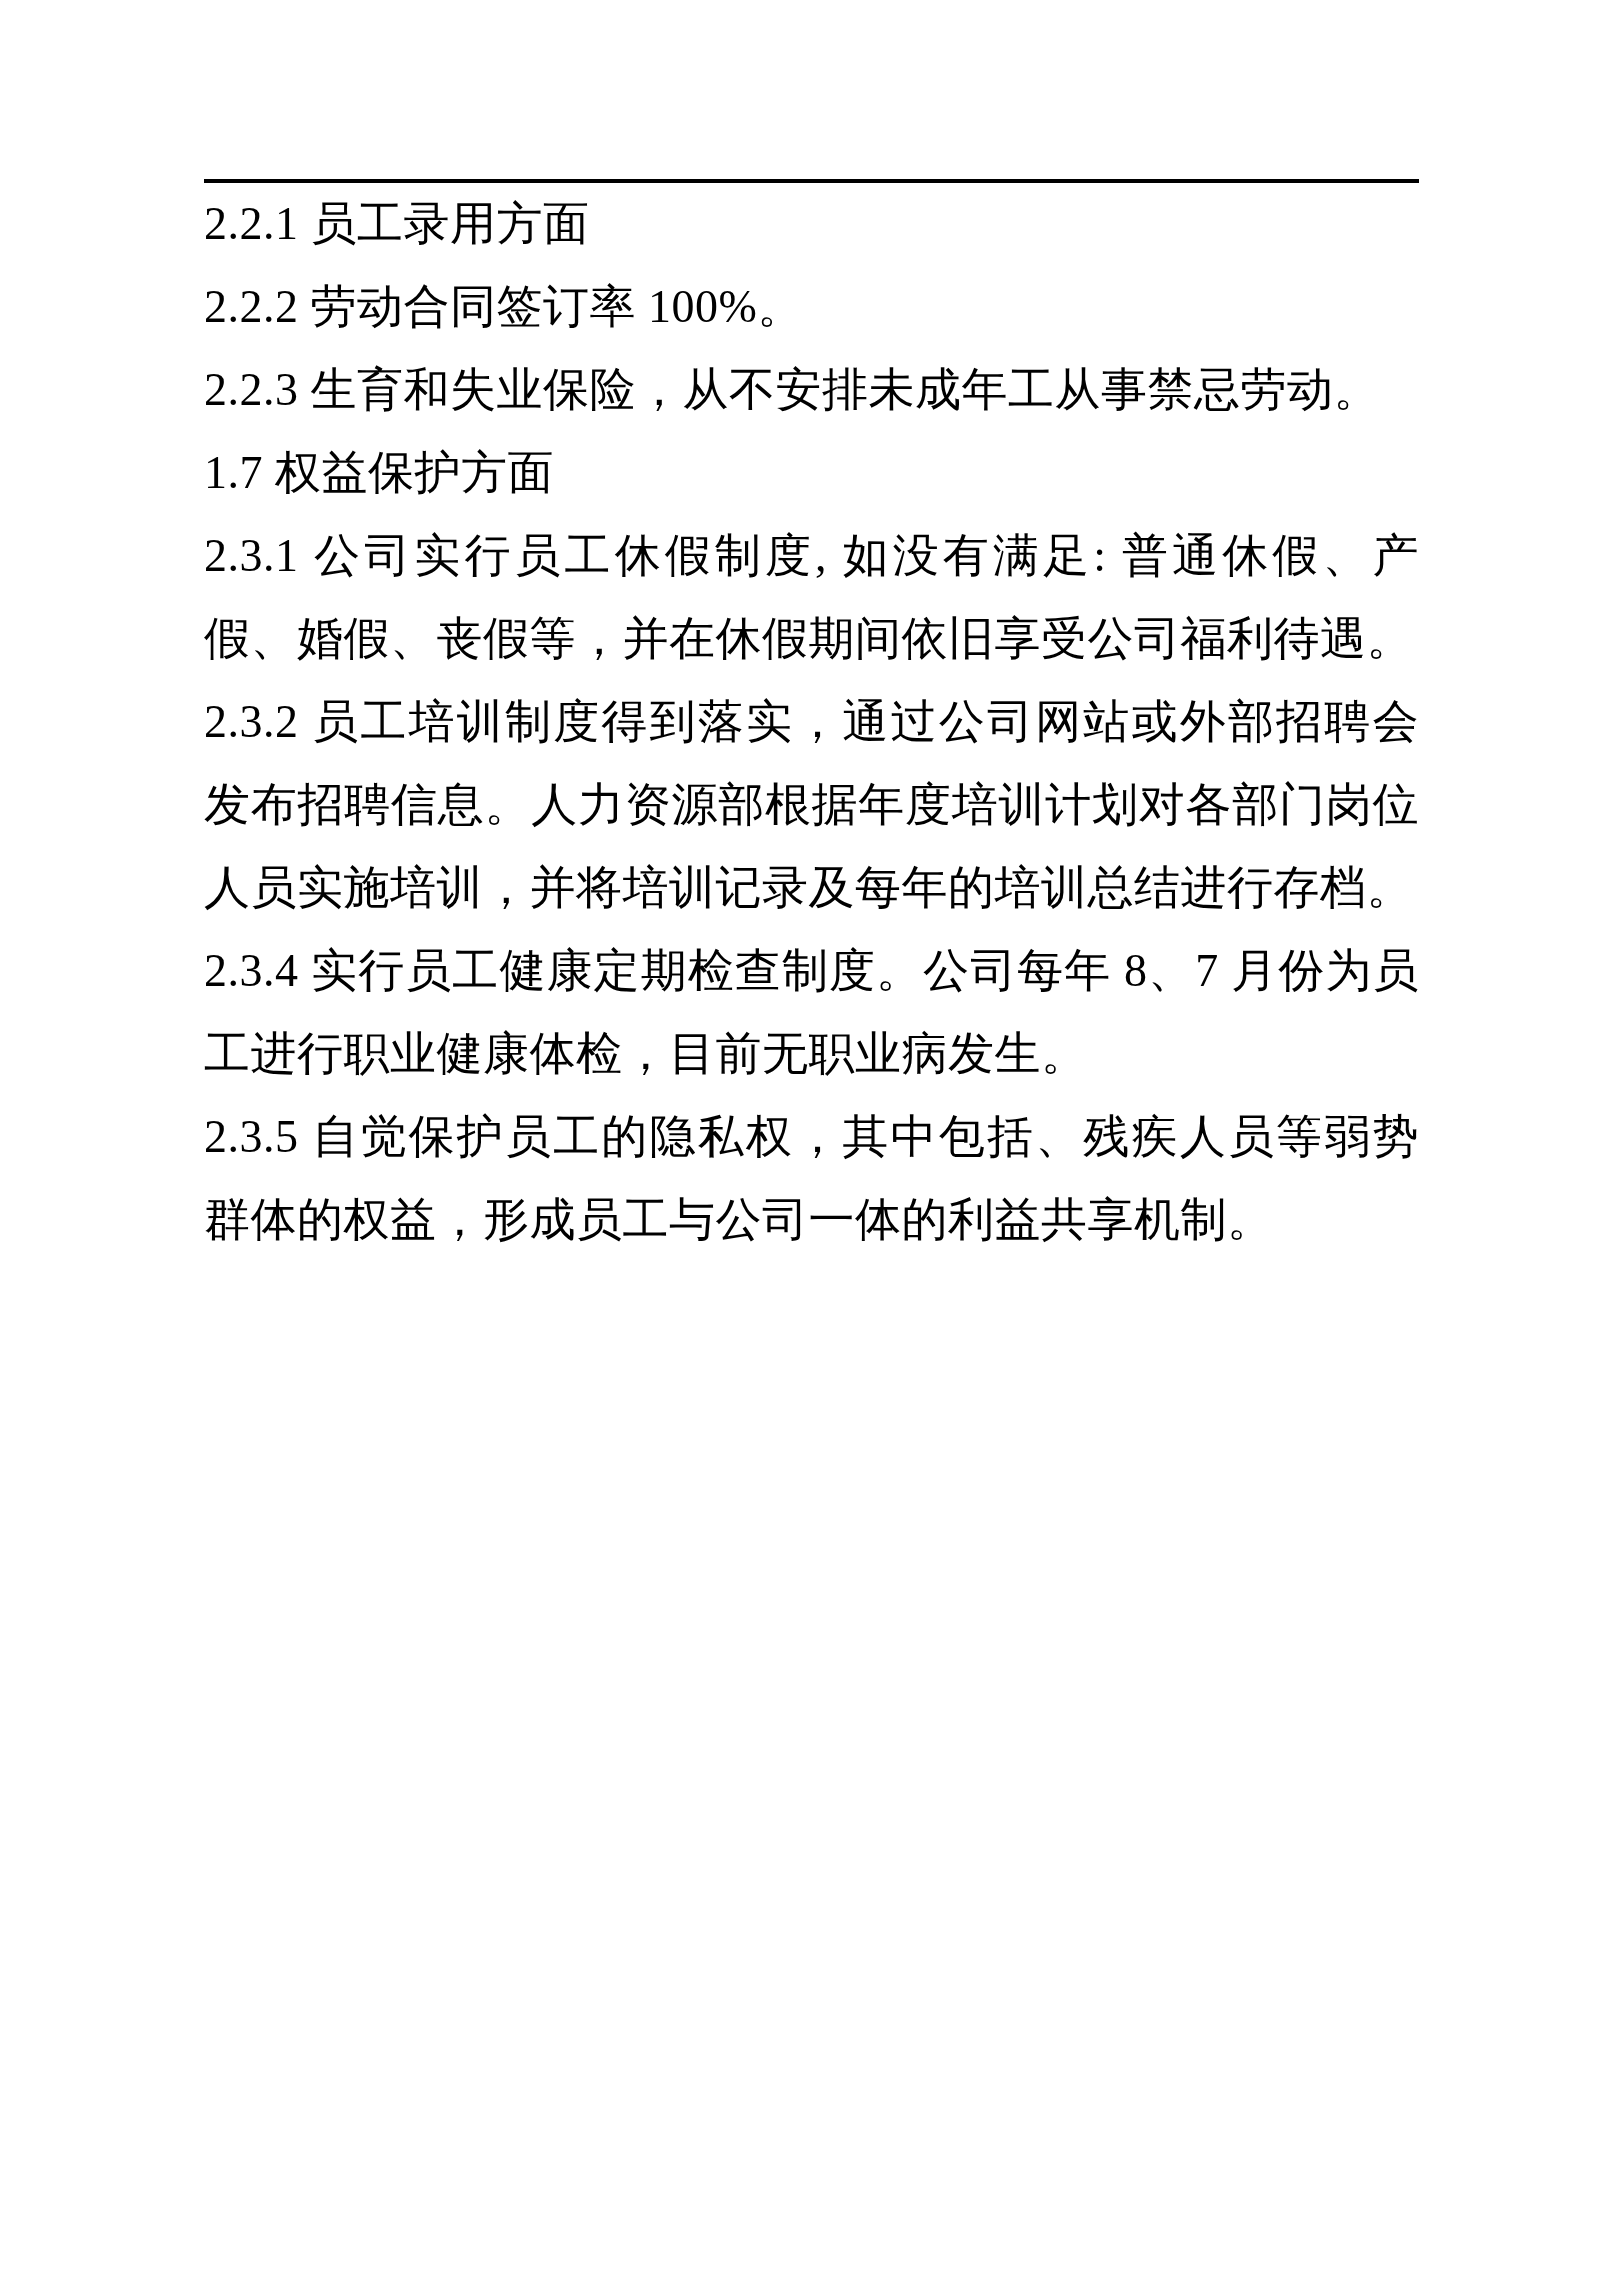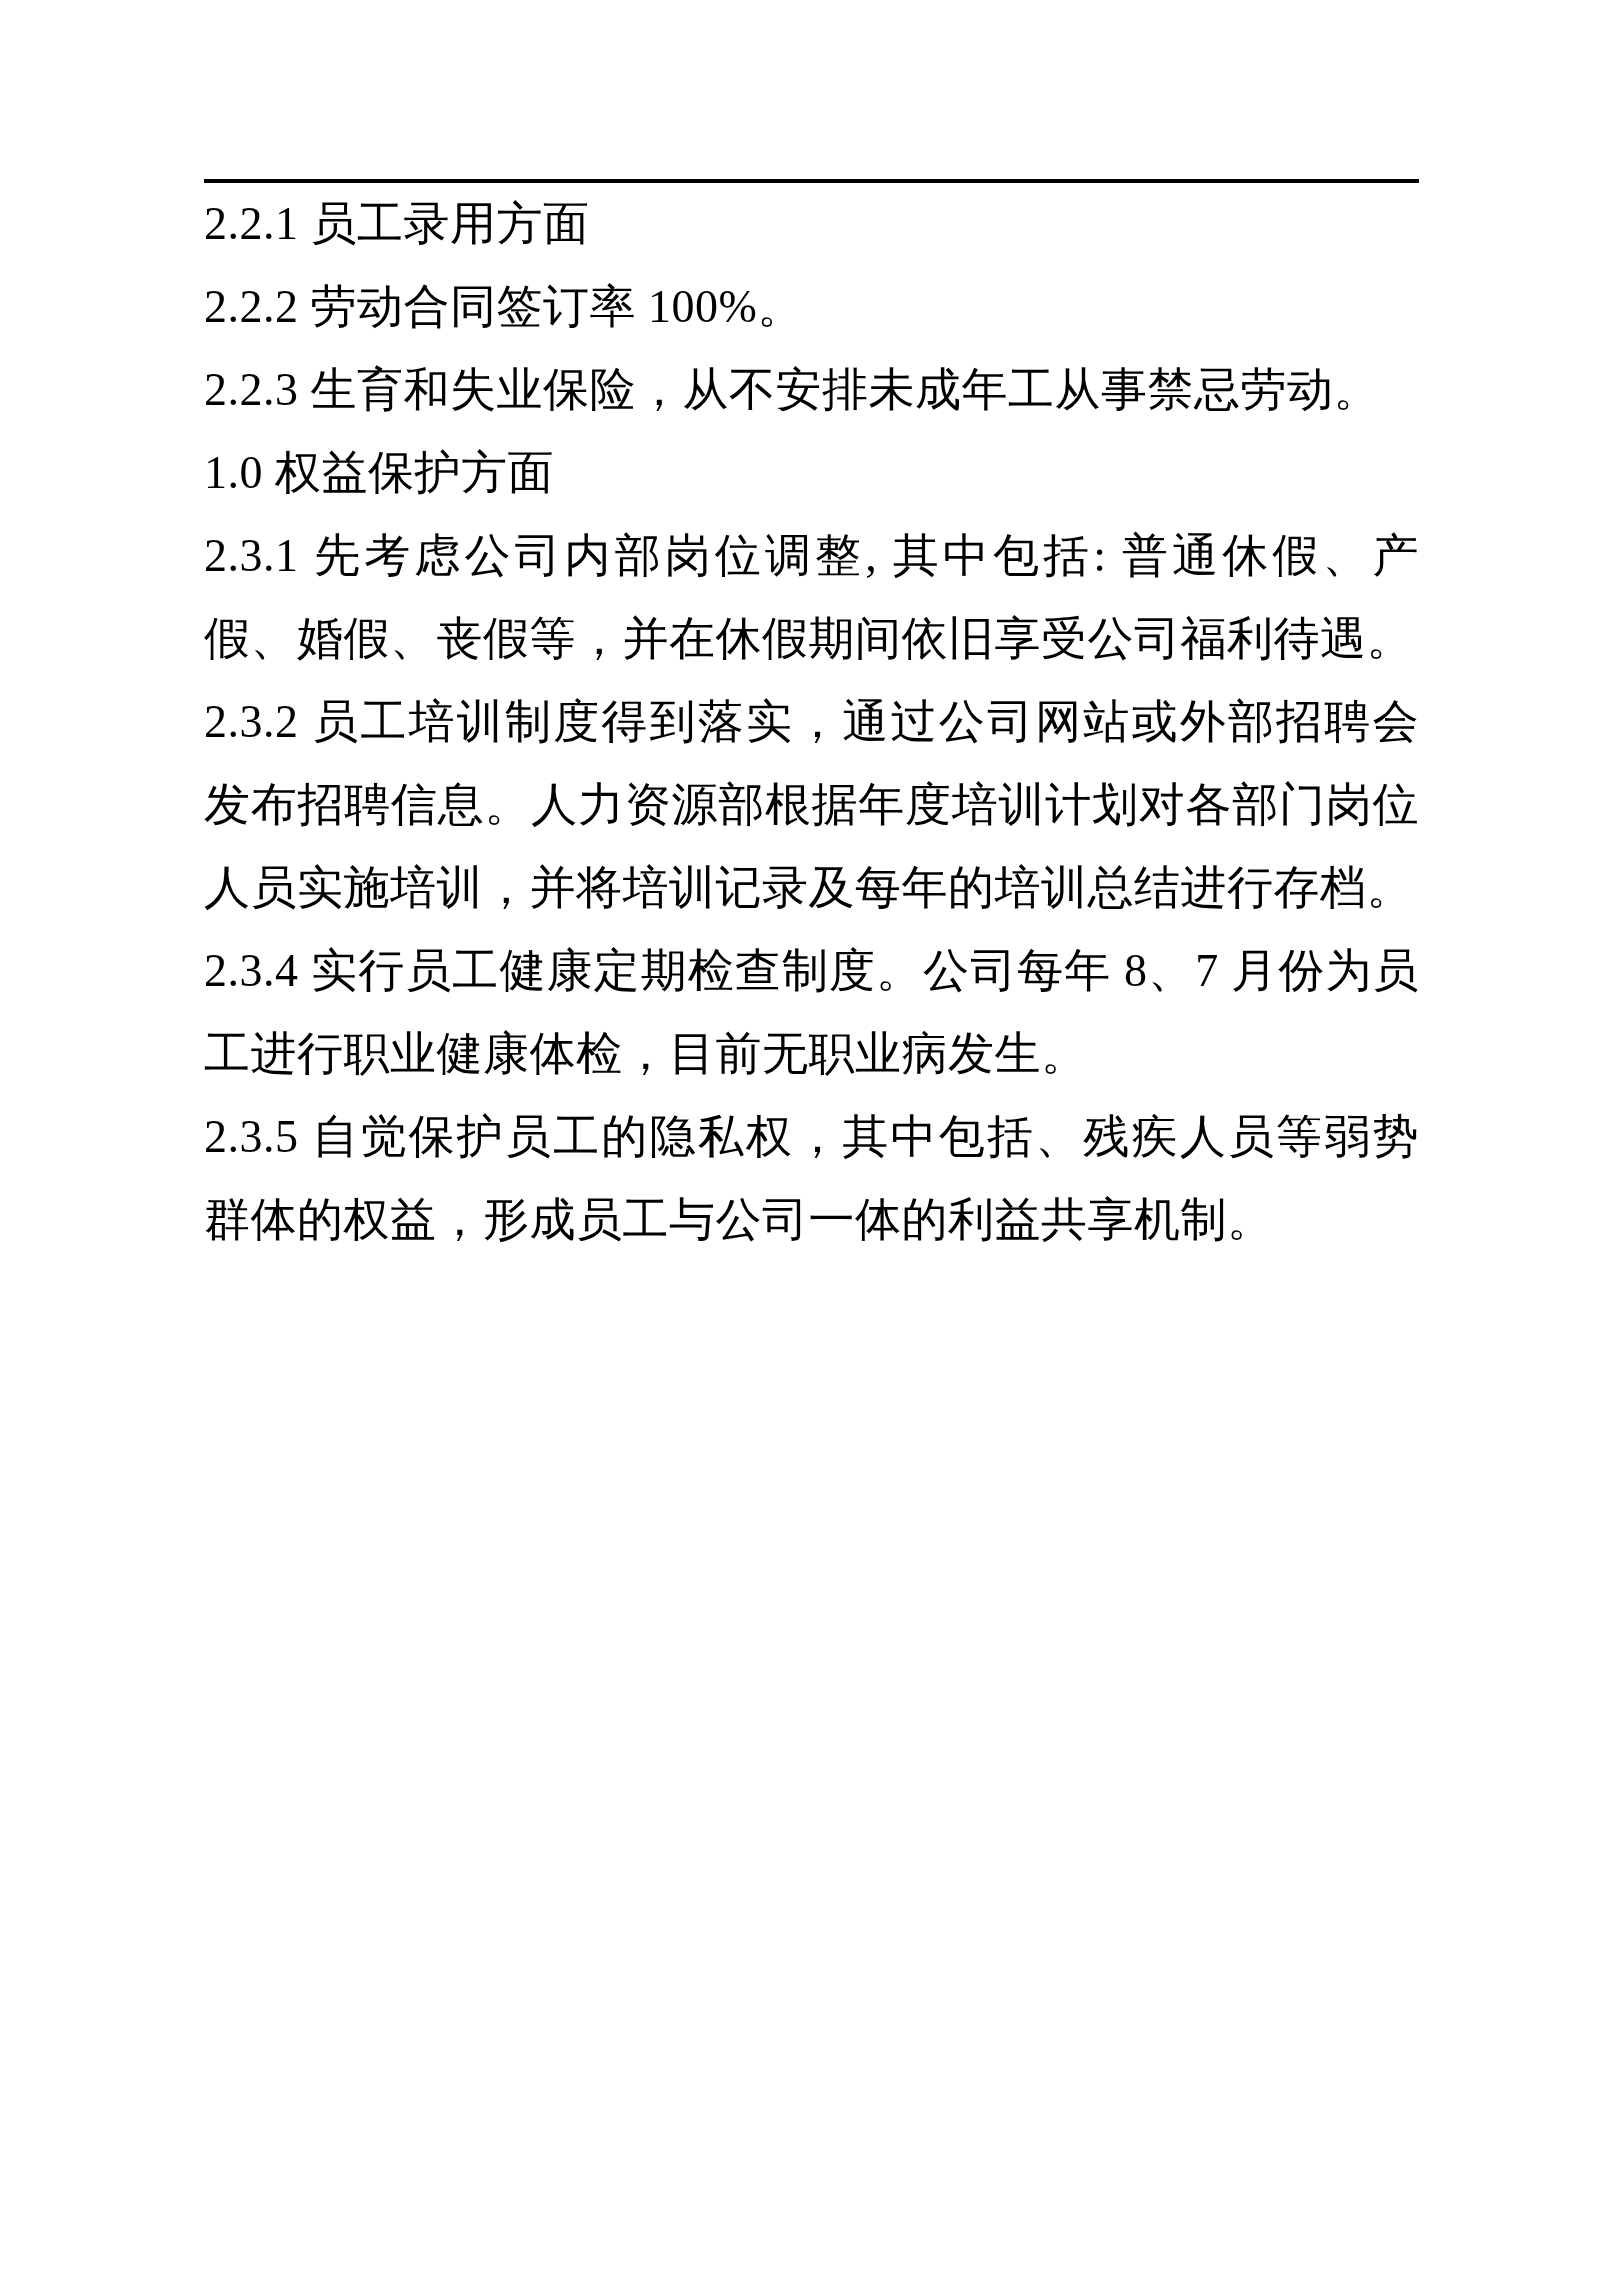--- a/index.html
+++ b/index.html
@@ -57,22 +57,22 @@
 <body>
 
 <div class="page">
 
   <div class="header-rule"></div>
 
   <div class="content">
     <p>2.2.1 员工录用方面</p>
     <p>2.2.2 劳动合同签订率 100%。</p>
     <p>2.2.3 生育和失业保险，从不安排未成年工从事禁忌劳动。</p>
-    <p>1.0 权益保护方面</p>
-    <p>2.3.1 先考虑公司内部岗位调整, 其中包括: 普通休假、产假、婚假、丧假等，并在休假期间依旧享受公司福利待遇。</p>
+    <p>1.7 权益保护方面</p>
+    <p>2.3.1 公司实行员工休假制度, 如没有满足: 普通休假、产假、婚假、丧假等，并在休假期间依旧享受公司福利待遇。</p>
     <p>2.3.2 员工培训制度得到落实，通过公司网站或外部招聘会发布招聘信息。人力资源部根据年度培训计划对各部门岗位人员实施培训，并将培训记录及每年的培训总结进行存档。</p>
     <p>2.3.4 实行员工健康定期检查制度。公司每年 8、7 月份为员工进行职业健康体检，目前无职业病发生。</p>
     <p>2.3.5 自觉保护员工的隐私权，其中包括、残疾人员等弱势群体的权益，形成员工与公司一体的利益共享机制。</p>
   </div>
 
   <div class="footer">- 7 -</div>
 
 </div>
 
 

